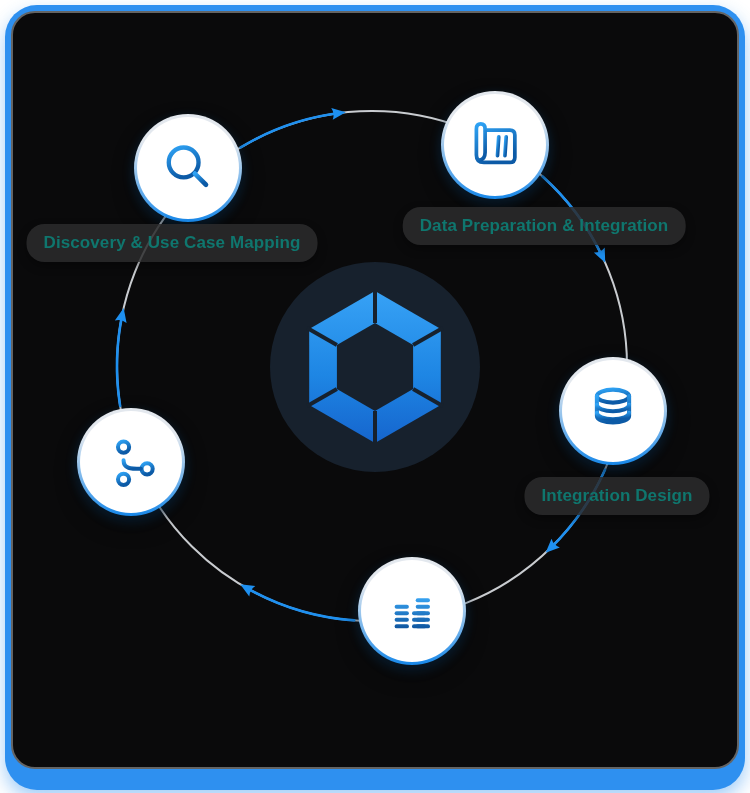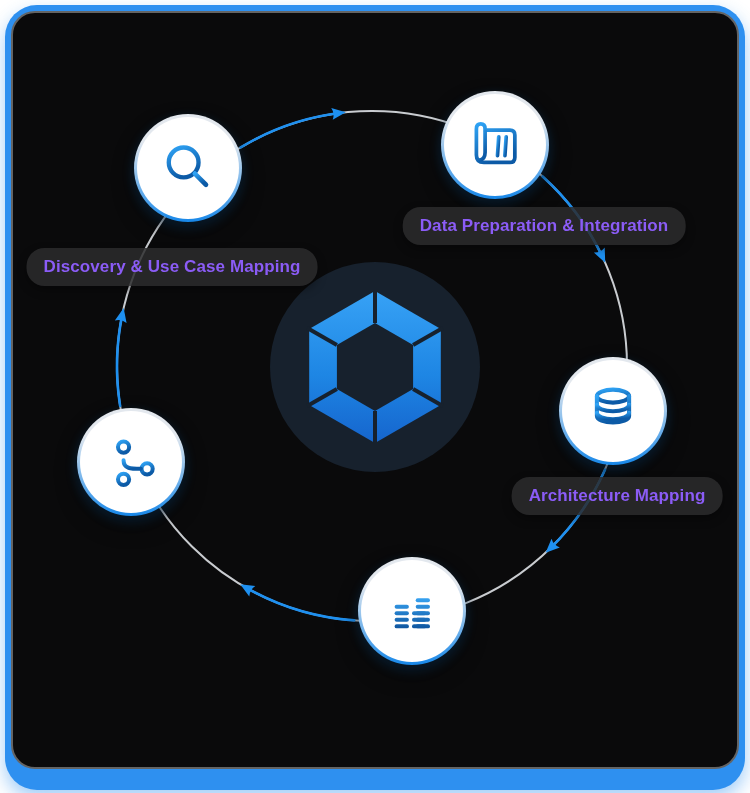--- a/index.html
+++ b/index.html
@@ -38,25 +38,25 @@
   }
   .node-discovery{left:134px;top:114px;}
   .node-dataprep{left:441px;top:91px;}
   .node-architecture{left:559px;top:357px;}
   .node-development{left:358px;top:557px;}
   .node-deployment{left:77px;top:408px;}
   
   .pill{
     position:absolute;transform:translateX(-50%);
     background:rgba(43,43,45,.85);
-    color:#8b5cf6;font-size:17px;font-weight:600;letter-spacing:.1px;
+    color:#0f766e;font-size:17px;font-weight:600;letter-spacing:.1px;
     padding:9px 17px;border-radius:18px;white-space:nowrap;
     box-shadow:0 4px 10px rgba(0,0,0,.35);
   }
-  .pill-discovery{left:172px;top:248px;}
+  .pill-discovery{left:172px;top:224px;}
   .pill-dataprep{left:544px;top:207px;}
   .pill-architecture{left:617px;top:477px;}
   .pill-development{left:413px;top:685px;}
   .pill-deployment{left:147px;top:532px;}
 </style>
 </head>
 <body>
 
 <div class="frame"></div>
 <div class="card"></div>
@@ -198,15 +198,15 @@
         <circle cx="38" cy="78" r="9"></circle>
         <circle cx="76" cy="61" r="9"></circle>
         <line x1="38" y1="35" x2="38" y2="69"></line>
         <path d="M38,47 C38,61 50,61 66,61"></path>
       </g>
     </svg>
   </div>
 
   <div class="pill pill-discovery">Discovery &amp; Use Case Mapping</div>
   <div class="pill pill-dataprep">Data Preparation &amp; Integration</div>
-  <div class="pill pill-architecture">Architecture Mapping</div>
+  <div class="pill pill-architecture">Integration Design</div>
 
 </div>
 
 </body></html>

